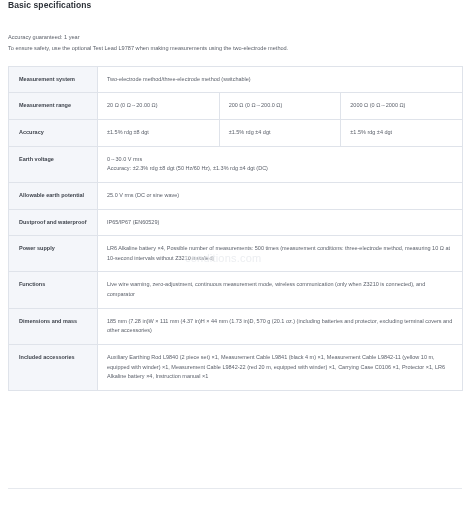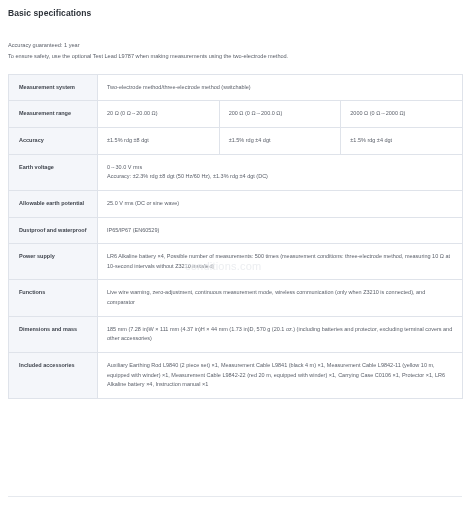--- a/index.html
+++ b/index.html
@@ -19,21 +19,21 @@
     position: relative;
     width: 470px;
     height: 530px;
     box-sizing: border-box;
     padding: 0 8px;
   }
   .page-title {
     font-size: 8.5px;
     font-weight: bold;
     color: #2d3239;
-    margin: 8px 0 0 0;
+    margin: 0 0 0 0;
     letter-spacing: 0.01em;
   }
   .intro {
     margin-top: 22px;
     font-size: 5.6px;
     line-height: 1.95;
     color: #5a5f68;
   }
   .intro div { white-space: nowrap; }
 

